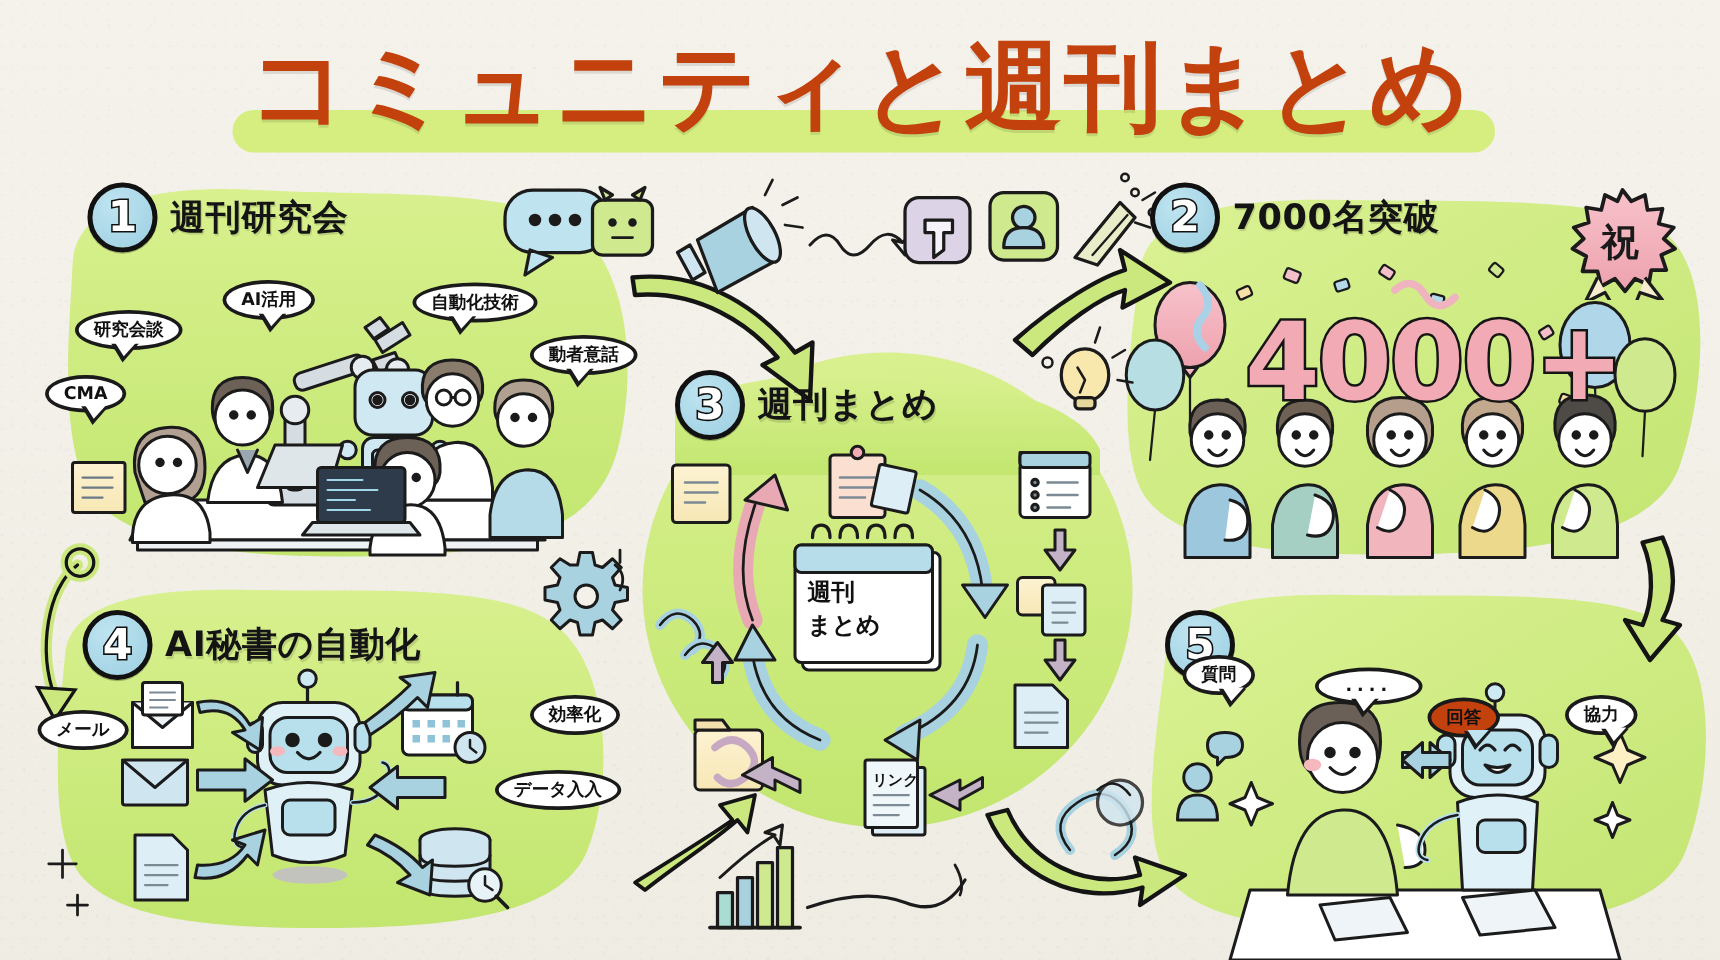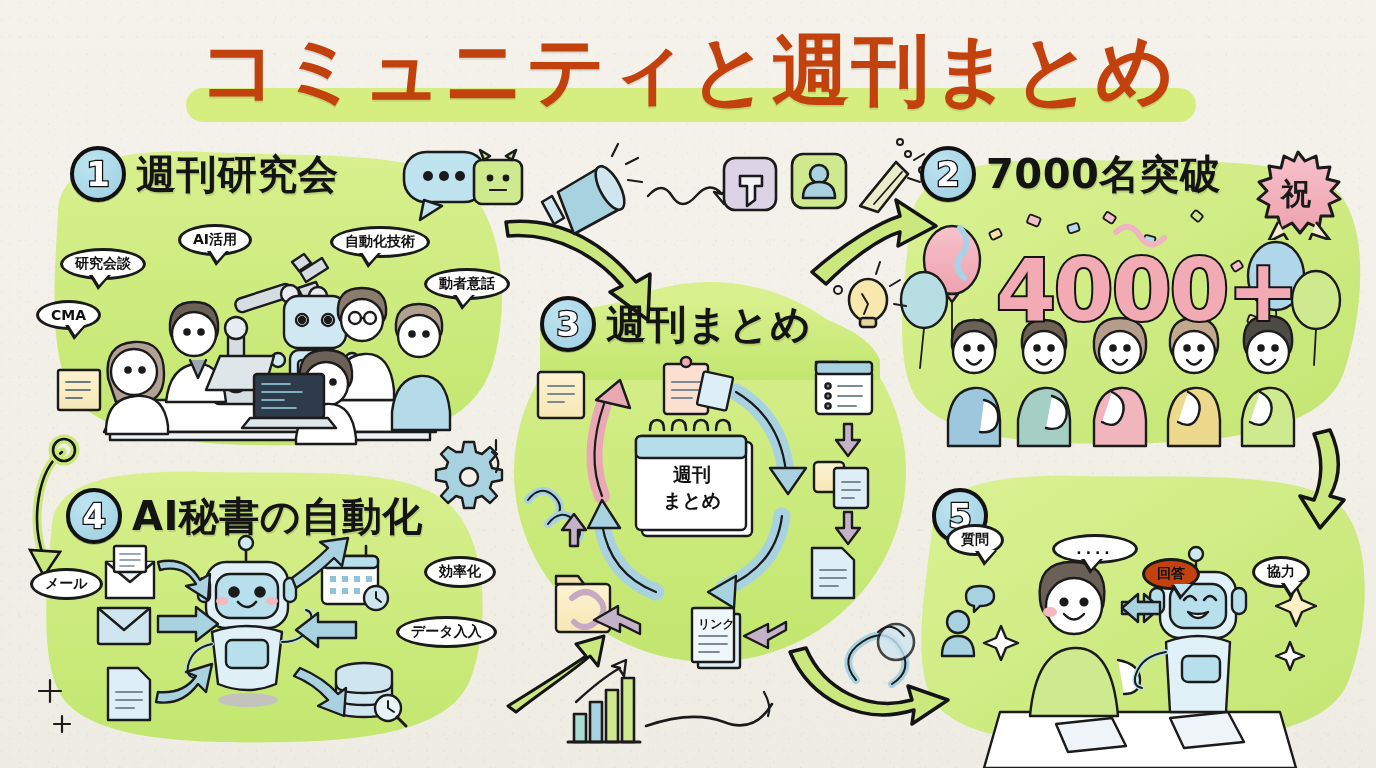--- a/index.html
+++ b/index.html
@@ -44,21 +44,21 @@
   .sec-head{ position:absolute; display:flex; align-items:center; gap:10px; z-index:7; }
   .num-badge{
     width:56px; height:56px; border-radius:50%;
     background:radial-gradient(circle at 36% 30%,#bfe4f0,#9ccfe2);
     border:4px solid #111; display:flex; align-items:center; justify-content:center;
     font-size:34px; font-weight:700; color:#fff;
     -webkit-text-stroke:2.5px #111; paint-order:stroke fill;
     flex:none; box-shadow:0 1px 0 rgba(0,0,0,.25);
   }
   .sec-title{
-    font-size:40px; font-weight:700; color:#141414; white-space:nowrap;
+    font-size:28px; font-weight:700; color:#141414; white-space:nowrap;
     letter-spacing:.5px; text-shadow:1px 2px 0 rgba(0,0,0,.12);
   }
   .sec-title.sm{ font-size:33px; }
 
   
   .bubble{
     position:absolute; background:#fff; border:3px solid #1a1a1a;
     border-radius:50%/50%; display:flex; align-items:center; justify-content:center;
     font-size:14px; font-weight:700; color:#111; z-index:8; padding:4px 12px;
     white-space:nowrap;
@@ -82,21 +82,21 @@
     position:absolute; z-index:7; font-size:86px; font-weight:700;
     color:#f2aab4; -webkit-text-stroke:4px #151515; paint-order:stroke fill;
     letter-spacing:-2px; white-space:nowrap;
   }
   .iwai{
     position:absolute; z-index:9; width:72px; height:72px;
     display:flex; align-items:center; justify-content:center;
     font-size:30px; font-weight:700; color:#1a1a1a;
   }
   .note-label{
-    position:absolute; z-index:9; text-align:center; line-height:1.06;
+    position:absolute; z-index:9; line-height:1.06;
     font-size:19px; font-weight:700; color:#111;
   }
   .linkdoc-label{ position:absolute; z-index:9; font-size:12px; font-weight:700; color:#111; }
 </style>
 </head>
 <body>
 
 <div id="paper-texture"></div>
 
 <div id="title-wrap">

